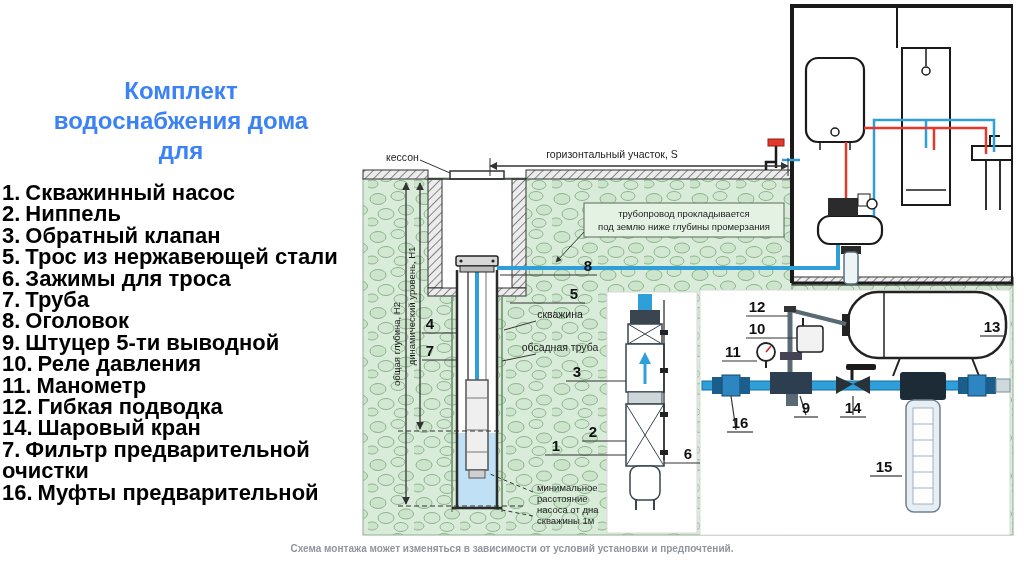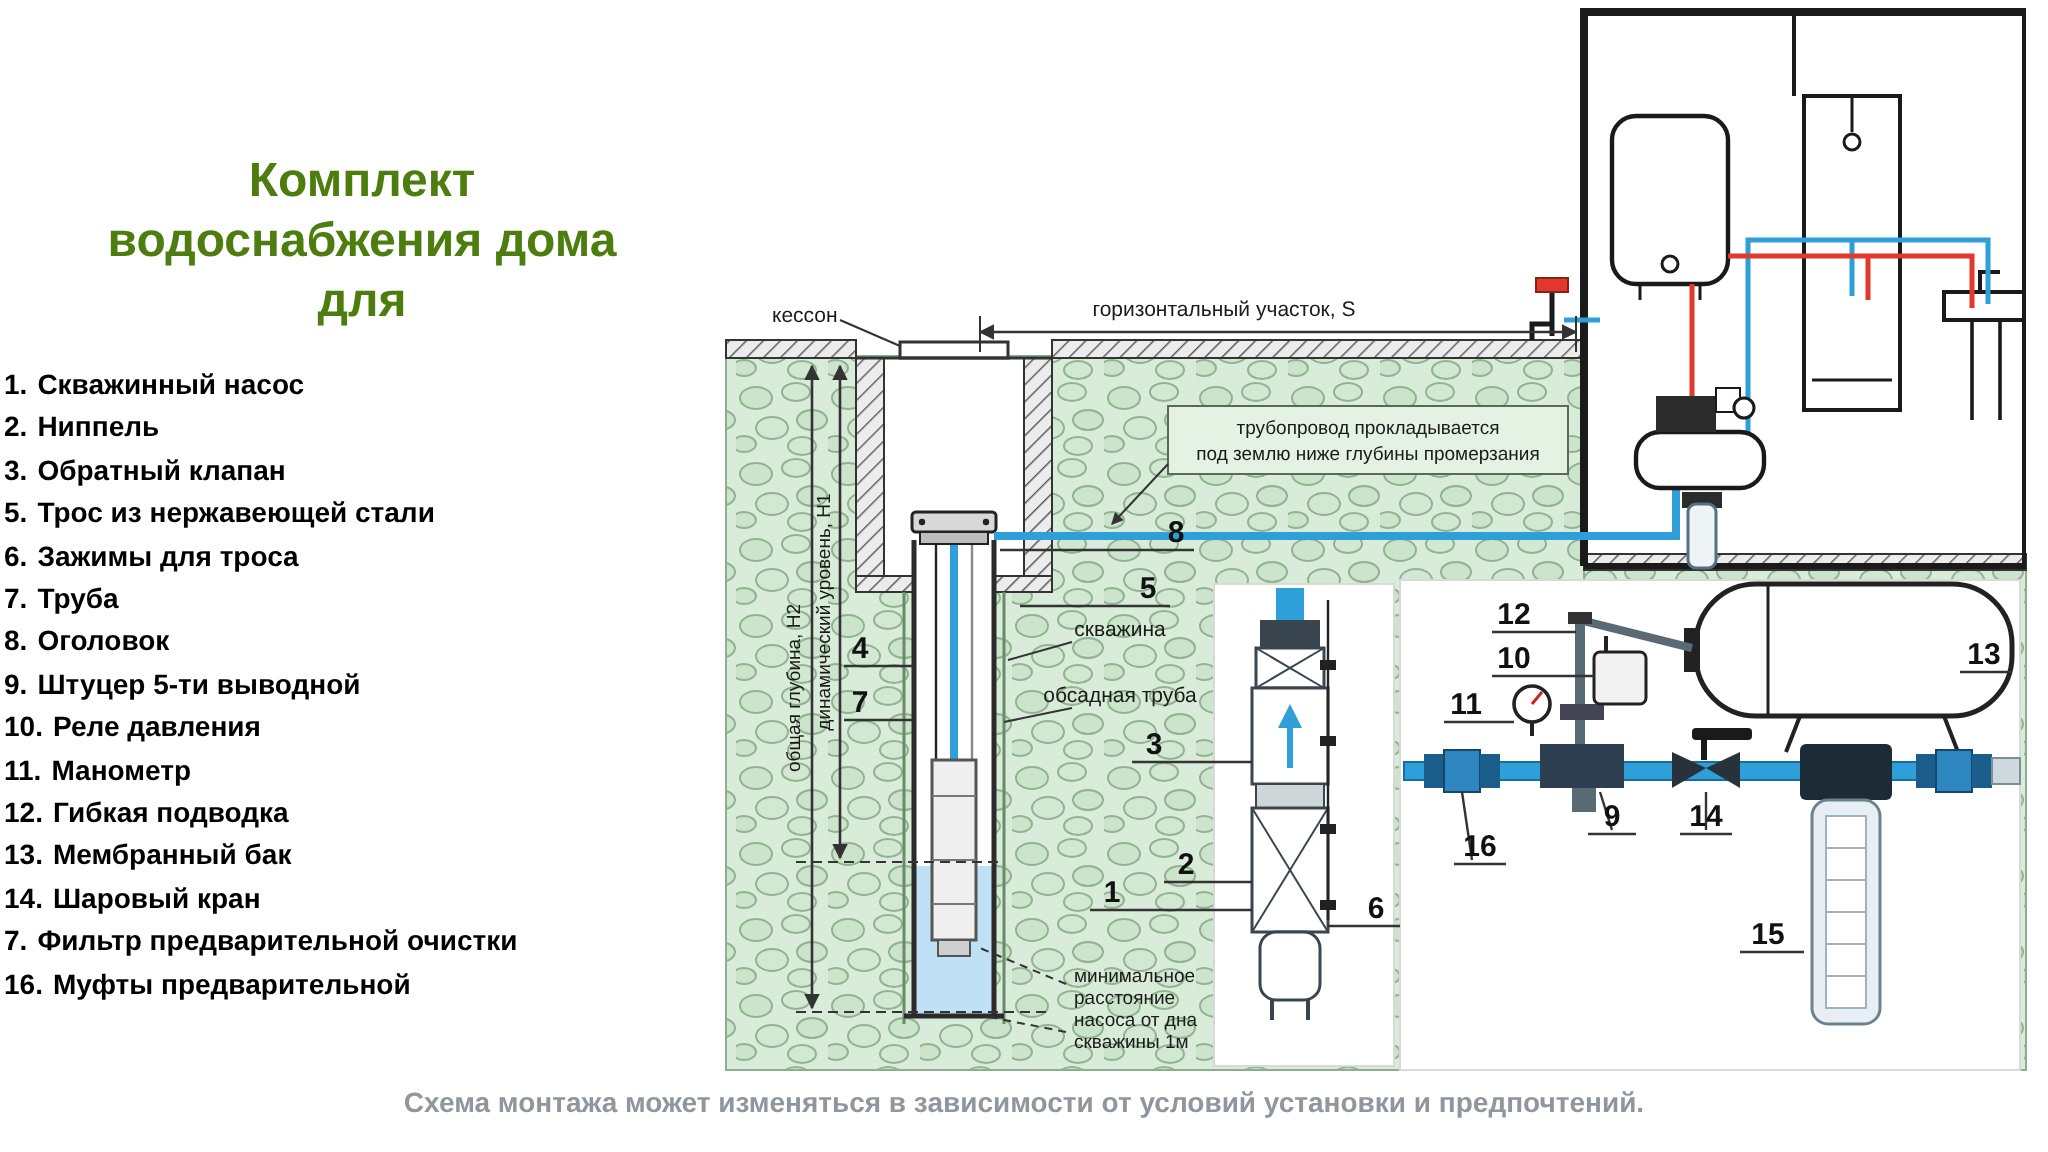--- a/index.html
+++ b/index.html
@@ -1,30 +1,30 @@
 <!DOCTYPE html>
 <html><head>
 <meta charset="utf-8">
 <style>
   * { margin:0; padding:0; box-sizing:border-box; }
   html,body { width:1024px; height:576px; }
   body { position:relative; background:#ffffff; font-family:"Liberation Sans",sans-serif; overflow:hidden; }
   .stage { position:absolute; inset:0; width:1024px; height:576px; }
   .left-panel { position:absolute; left:0; top:0; width:362px; }
-  .title { margin-top:76px; text-align:center; font-size:24px; font-weight:bold; line-height:30px; color:#4d7c0f; }
-  .legend { margin-top:16px; padding-left:2px; list-style:none; font-size:14px; font-weight:bold; line-height:21.4px; color:#000; }
+  .title { margin-top:76px; text-align:center; font-size:24px; font-weight:bold; line-height:30px; color:#3b82f6; }
+  .legend { margin-top:16px; padding-left:2px; list-style:none; font-size:22px; font-weight:bold; line-height:21.4px; color:#000; }
   .legend .num { margin-right:5px; }
   svg.diagram { position:absolute; left:0; top:0; }
   svg text { font-family:"Liberation Sans",sans-serif; fill:#1a1a1a; }
   svg .lbl { font-size:10.5px; }
   svg .sml { font-size:9.5px; }
   svg .ldr { stroke:#333; stroke-width:1.2; }
   svg .co  { font-size:15px; font-weight:bold; fill:#111; }
   .footer-note { position:absolute; left:0; top:543px; width:100%; text-align:center;
-                 font-size:14px; font-weight:bold; color:#8f969e; }
+                 font-size:10px; font-weight:bold; color:#8f969e; }
 </style>
 </head>
 <body>
 
 <div class="stage">
 
   <div class="left-panel">
     <div class="title">
       <div>Комплект</div>
       <div>водоснабжения дома</div>
@@ -35,21 +35,20 @@
       <li><span class="num">2.</span><span>Ниппель</span></li>
       <li><span class="num">3.</span><span>Обратный клапан</span></li>
       <li><span class="num">5.</span><span>Трос из нержавеющей стали</span></li>
       <li><span class="num">6.</span><span>Зажимы для троса</span></li>
       <li><span class="num">7.</span><span>Труба</span></li>
       <li><span class="num">8.</span><span>Оголовок</span></li>
       <li><span class="num">9.</span><span>Штуцер 5-ти выводной</span></li>
       <li><span class="num">10.</span><span>Реле давления</span></li>
       <li><span class="num">11.</span><span>Манометр</span></li>
       <li><span class="num">12.</span><span>Гибкая подводка</span></li>
-      <li><span class="num">13.</span><span>Мембранный бак</span></li>
       <li><span class="num">14.</span><span>Шаровый кран</span></li>
       <li><span class="num">7.</span><span>Фильтр предварительной очистки</span></li>
       <li><span class="num">16.</span><span>Муфты предварительной</span></li>
     </ul>
   </div>
 
   <svg class="diagram" width="1024" height="576" viewBox="0 0 1024 576">
     <defs>
       <pattern id="stones" width="46" height="38" patternUnits="userSpaceOnUse">
         <rect width="46" height="38" fill="#d9ecd9"></rect>

